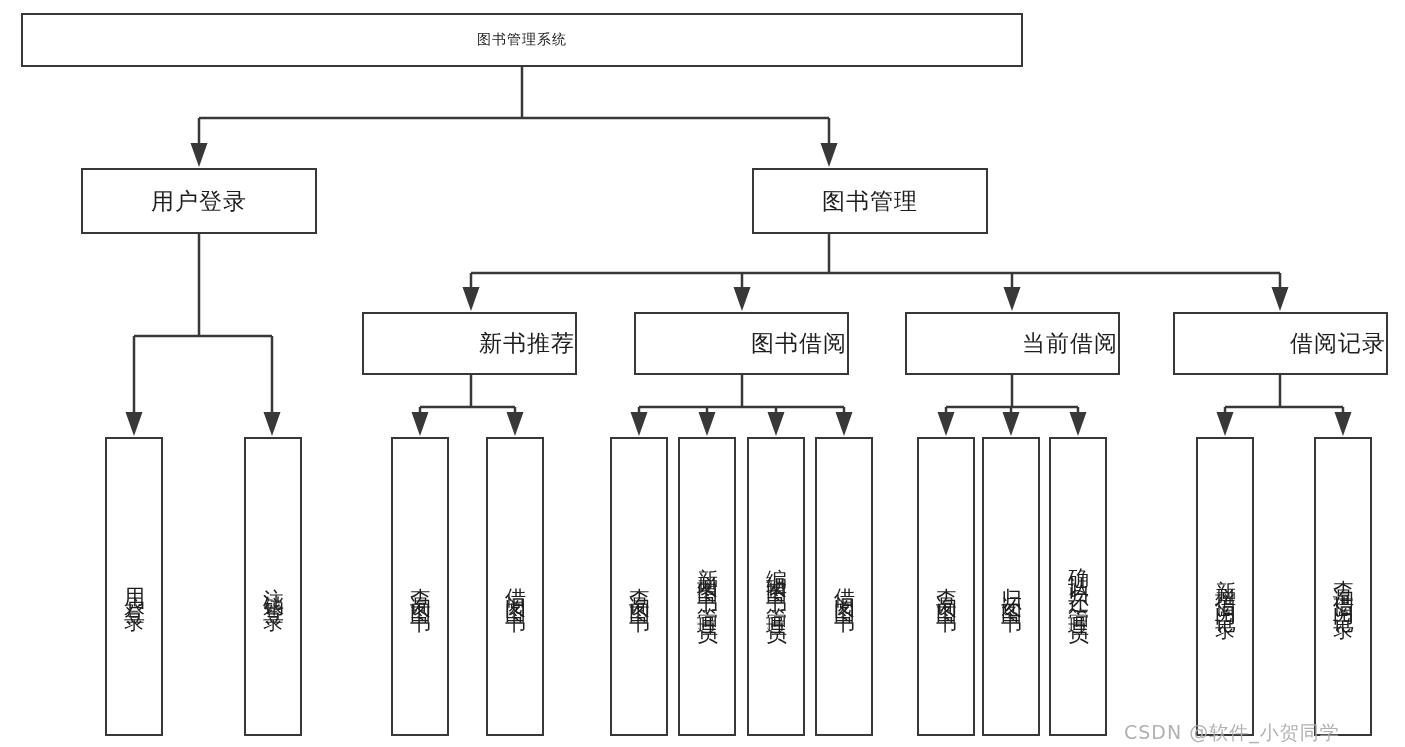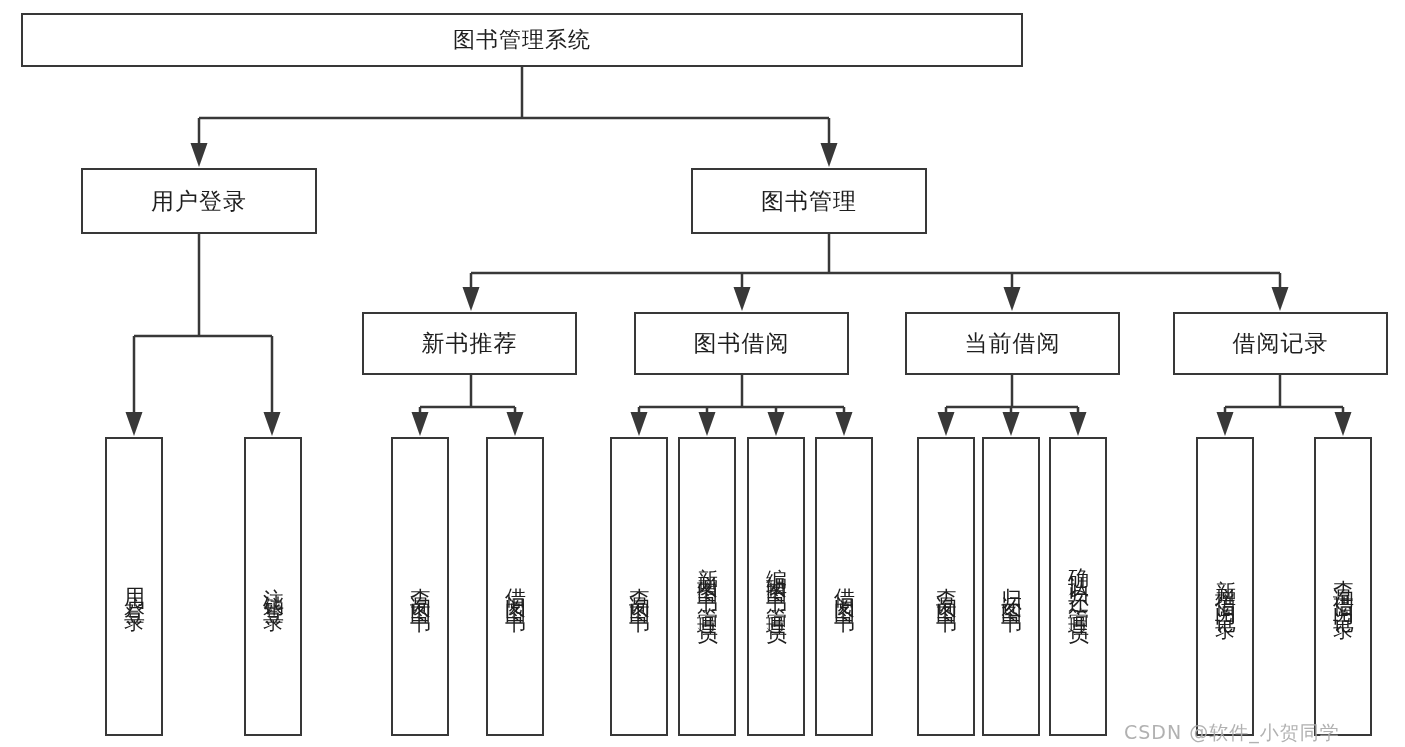--- a/index.html
+++ b/index.html
@@ -20,33 +20,33 @@
     align-items:center;
     justify-content:center;
     z-index:1;
   }
   .hlabel{
     color:#1e1e1e;
     font-size:23px;
     letter-spacing:1px;
     white-space:nowrap;
   }
-  .root .hlabel{font-size:22px;}
+  .root .hlabel{font-size:14px;}
   .vbox{width:58px;top:437px;height:299px;}
   .vlabel{
     color:#1e1e1e;
     font-size:21px;
     writing-mode:vertical-lr;
     text-orientation:upright;
     letter-spacing:8px;
     line-height:1;
     white-space:nowrap;
   }
   .lvl2{top:168px;width:236px;height:66px;}
-  .lvl3{top:312px;width:215px;height:63px;}
+  .lvl3{top:312px;width:215px;height:63px;justify-content:flex-end;}
   #watermark{
     position:absolute;
     left:1124px;top:720px;
     z-index:2;
     font-size:19px;
     color:rgba(173,173,173,0.95);
     letter-spacing:1px;
     white-space:nowrap;
   }
 </style>
@@ -98,21 +98,21 @@
     </g>
   </svg>
 
   <div class="box root" style="left:21px;top:13px;width:1002px;height:54px">
     <span class="hlabel">图书管理系统</span>
   </div>
 
   <div class="box lvl2" style="left:81px">
     <span class="hlabel">用户登录</span>
   </div>
-  <div class="box lvl2" style="left:691px">
+  <div class="box lvl2" style="left:752px">
     <span class="hlabel">图书管理</span>
   </div>
 
   <div class="box lvl3" style="left:362px">
     <span class="hlabel">新书推荐</span>
   </div>
   <div class="box lvl3" style="left:905px">
     <span class="hlabel">当前借阅</span>
   </div>
   <div class="box lvl3" style="left:634px">

